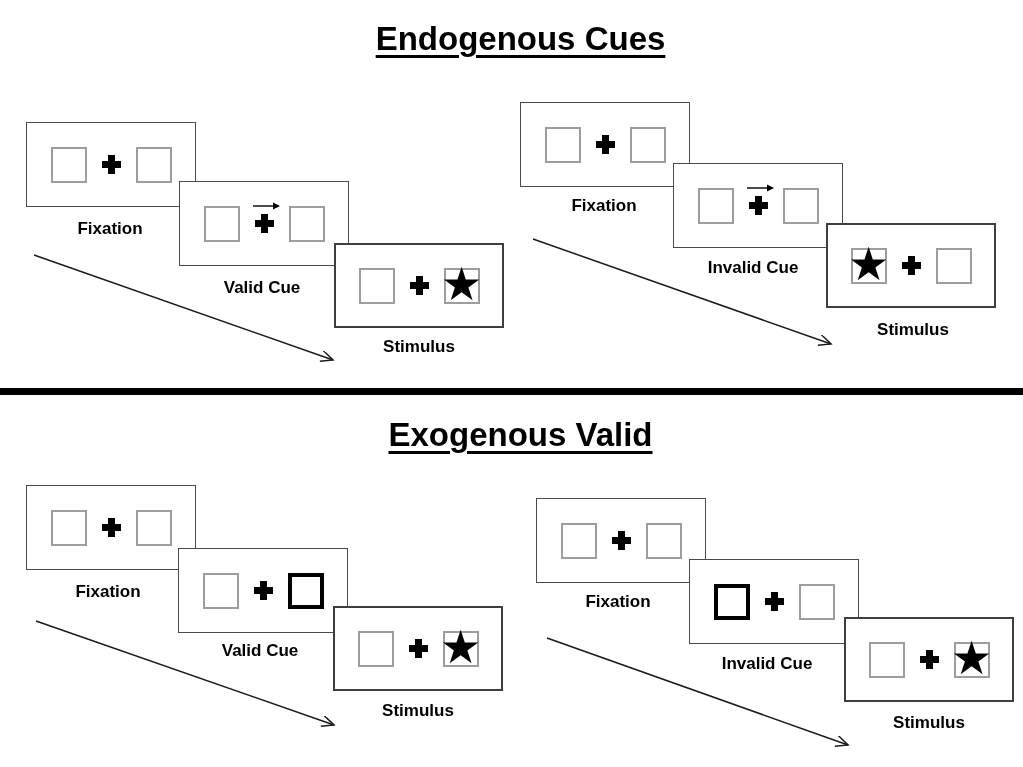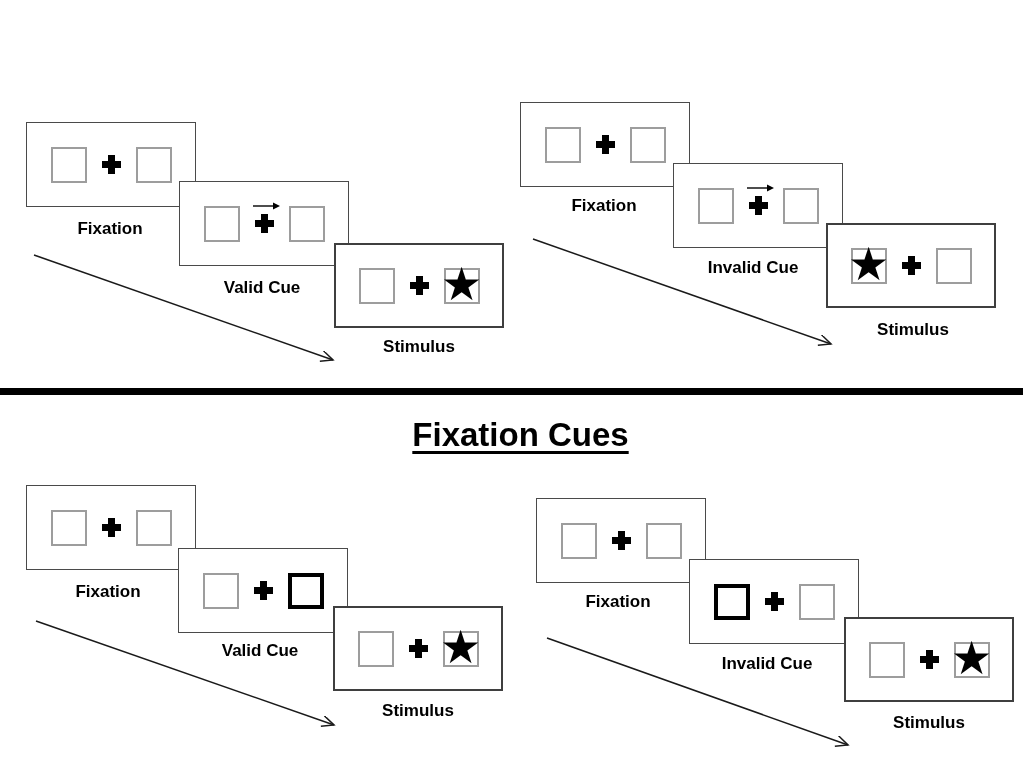--- a/index.html
+++ b/index.html
@@ -54,23 +54,26 @@
     position:absolute; transform:translate(-50%,-50%);
     font-weight:bold; font-size:17px; white-space:nowrap; color:var(--ink,#000);
   }
   .tarrow { position:absolute; }
 </style>
 </head>
 <body>
 
 <div class="canvas">
 
+  <div class="sec-title" style="top:20px;">
+    <span class="u">Endogenous Cues</span>
+  </div>
   <div class="divider"></div>
   <div class="sec-title" style="top:416px;">
-    <span class="u">Fixation Cues</span>
+    <span class="u">Exogenous Valid</span>
   </div>
 
   <svg class="tarrow" style="left:30px;top:250px;" width="316" height="118" viewBox="0 0 316 118">
     <defs>
         <marker id="t1" markerWidth="16" markerHeight="14" refX="13" refY="5.5" orient="auto" markerUnits="userSpaceOnUse">
       <path d="M1 0 L13 5.5 L1 11" fill="none" stroke="#1a1a1a" stroke-width="1.5"></path>
         </marker>
       </defs>
     <line x1="4" y1="5" x2="303" y2="110" stroke="#1a1a1a" stroke-width="1.5" marker-end="url(#t1)"></line>
   </svg>

